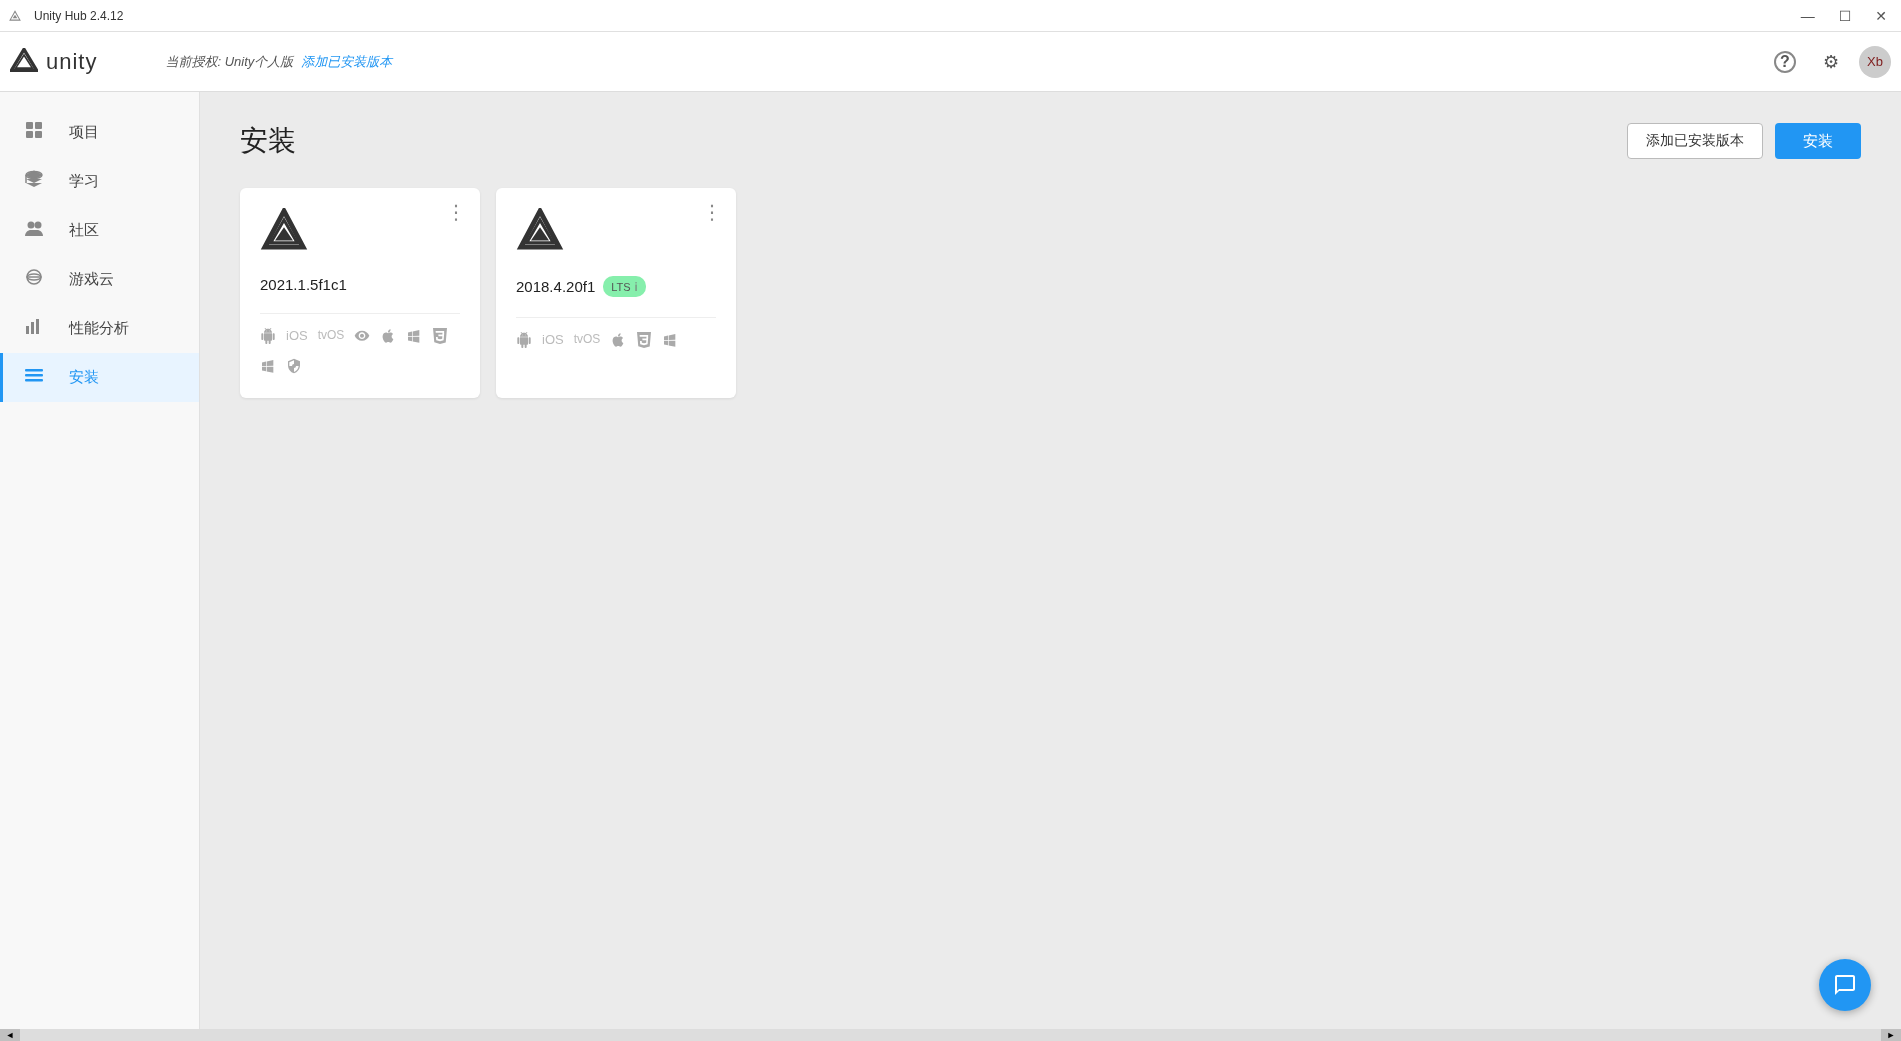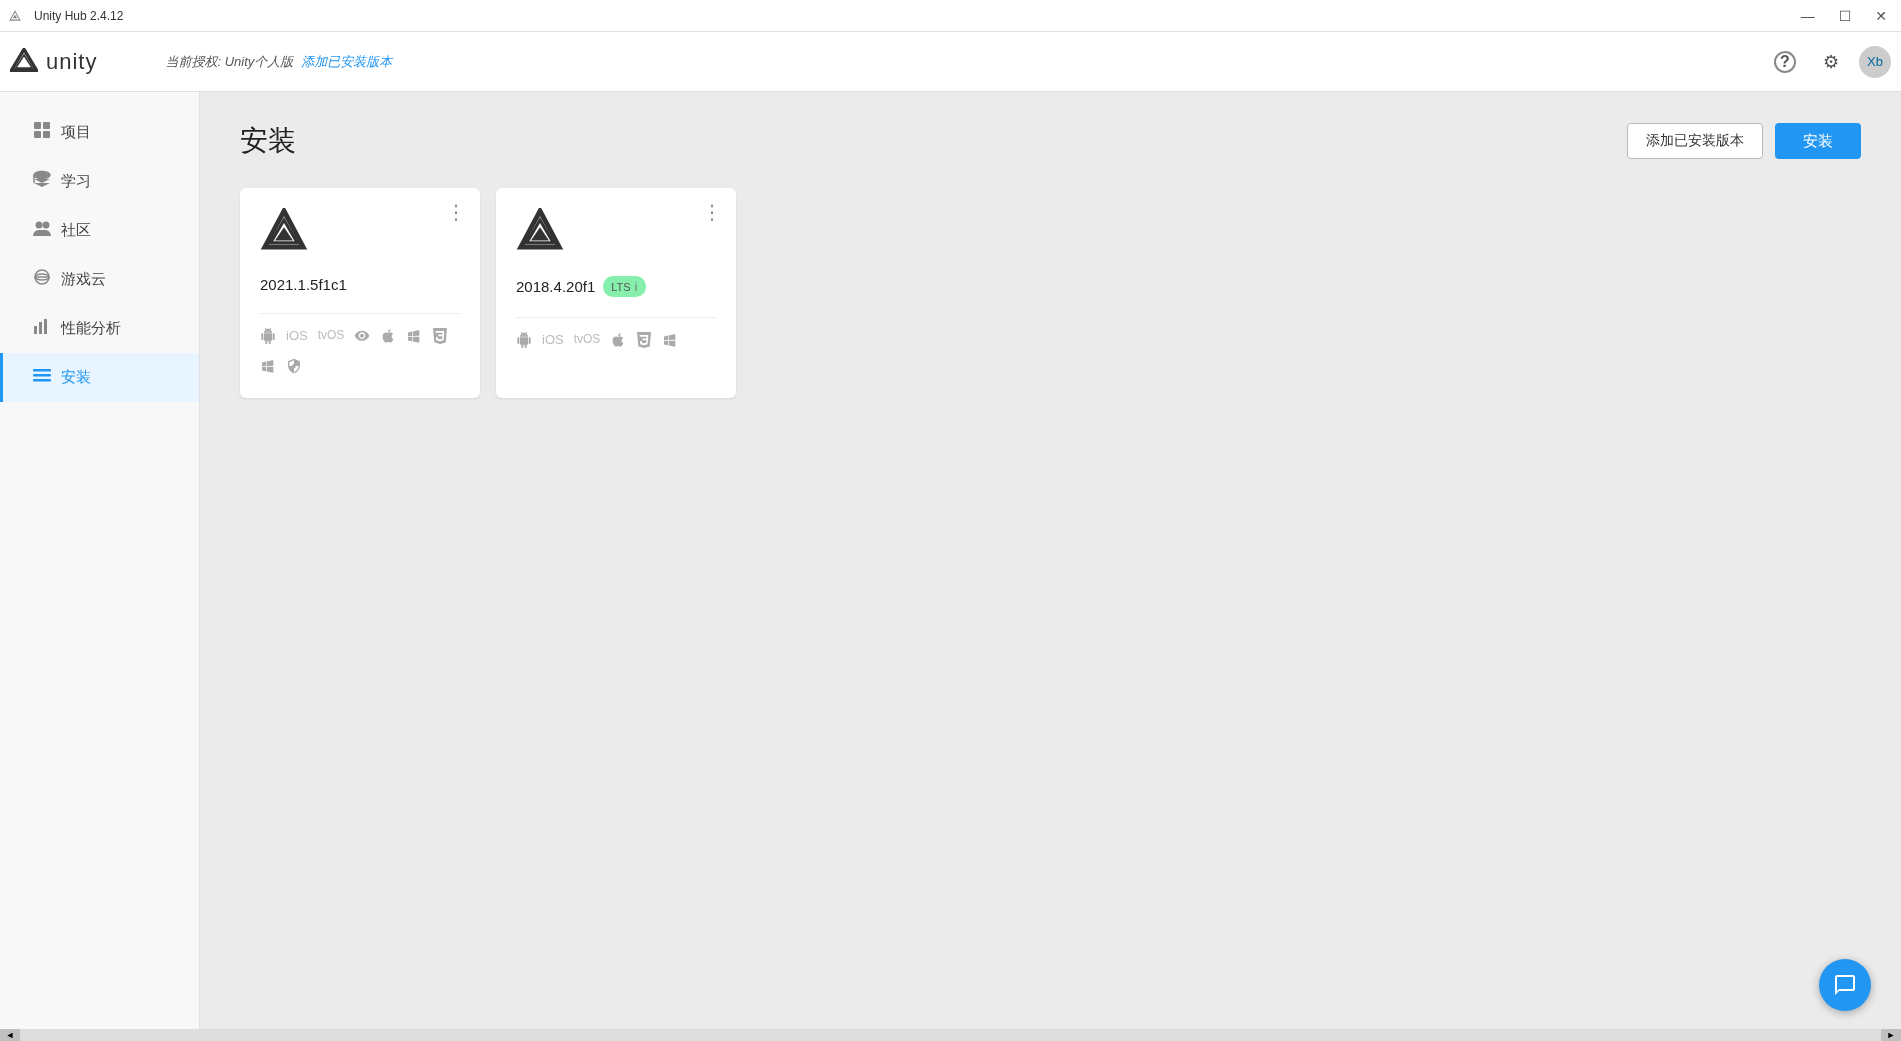--- a/index.html
+++ b/index.html
@@ -95,21 +95,21 @@
     }
     .header-avatar {
       width: 32px;
       height: 32px;
       border-radius: 50%;
       background: #ccc;
       display: flex;
       align-items: center;
       justify-content: center;
       font-size: 13px;
-      color: #0369a1;
+      color: #7f1d1d;
       cursor: pointer;
     }
 
     
     .main-layout {
       display: flex;
       flex: 1;
       overflow: hidden;
     }
 
@@ -117,22 +117,22 @@
     .sidebar {
       width: 200px;
       background: #f8f8f8;
       border-right: 1px solid #e0e0e0;
       padding: 16px 0;
       flex-shrink: 0;
     }
     .sidebar-item {
       display: flex;
       align-items: center;
-      gap: 8px;
-      padding: 12px 28px;
+      gap: 24px;
+      padding: 12px 20px;
       cursor: pointer;
       font-size: 15px;
       color: #444;
       border-left: 3px solid transparent;
     }
     .sidebar-item.active {
       color: #2196f3;
       border-left-color: #2196f3;
       background: #e8f4ff;
     }

